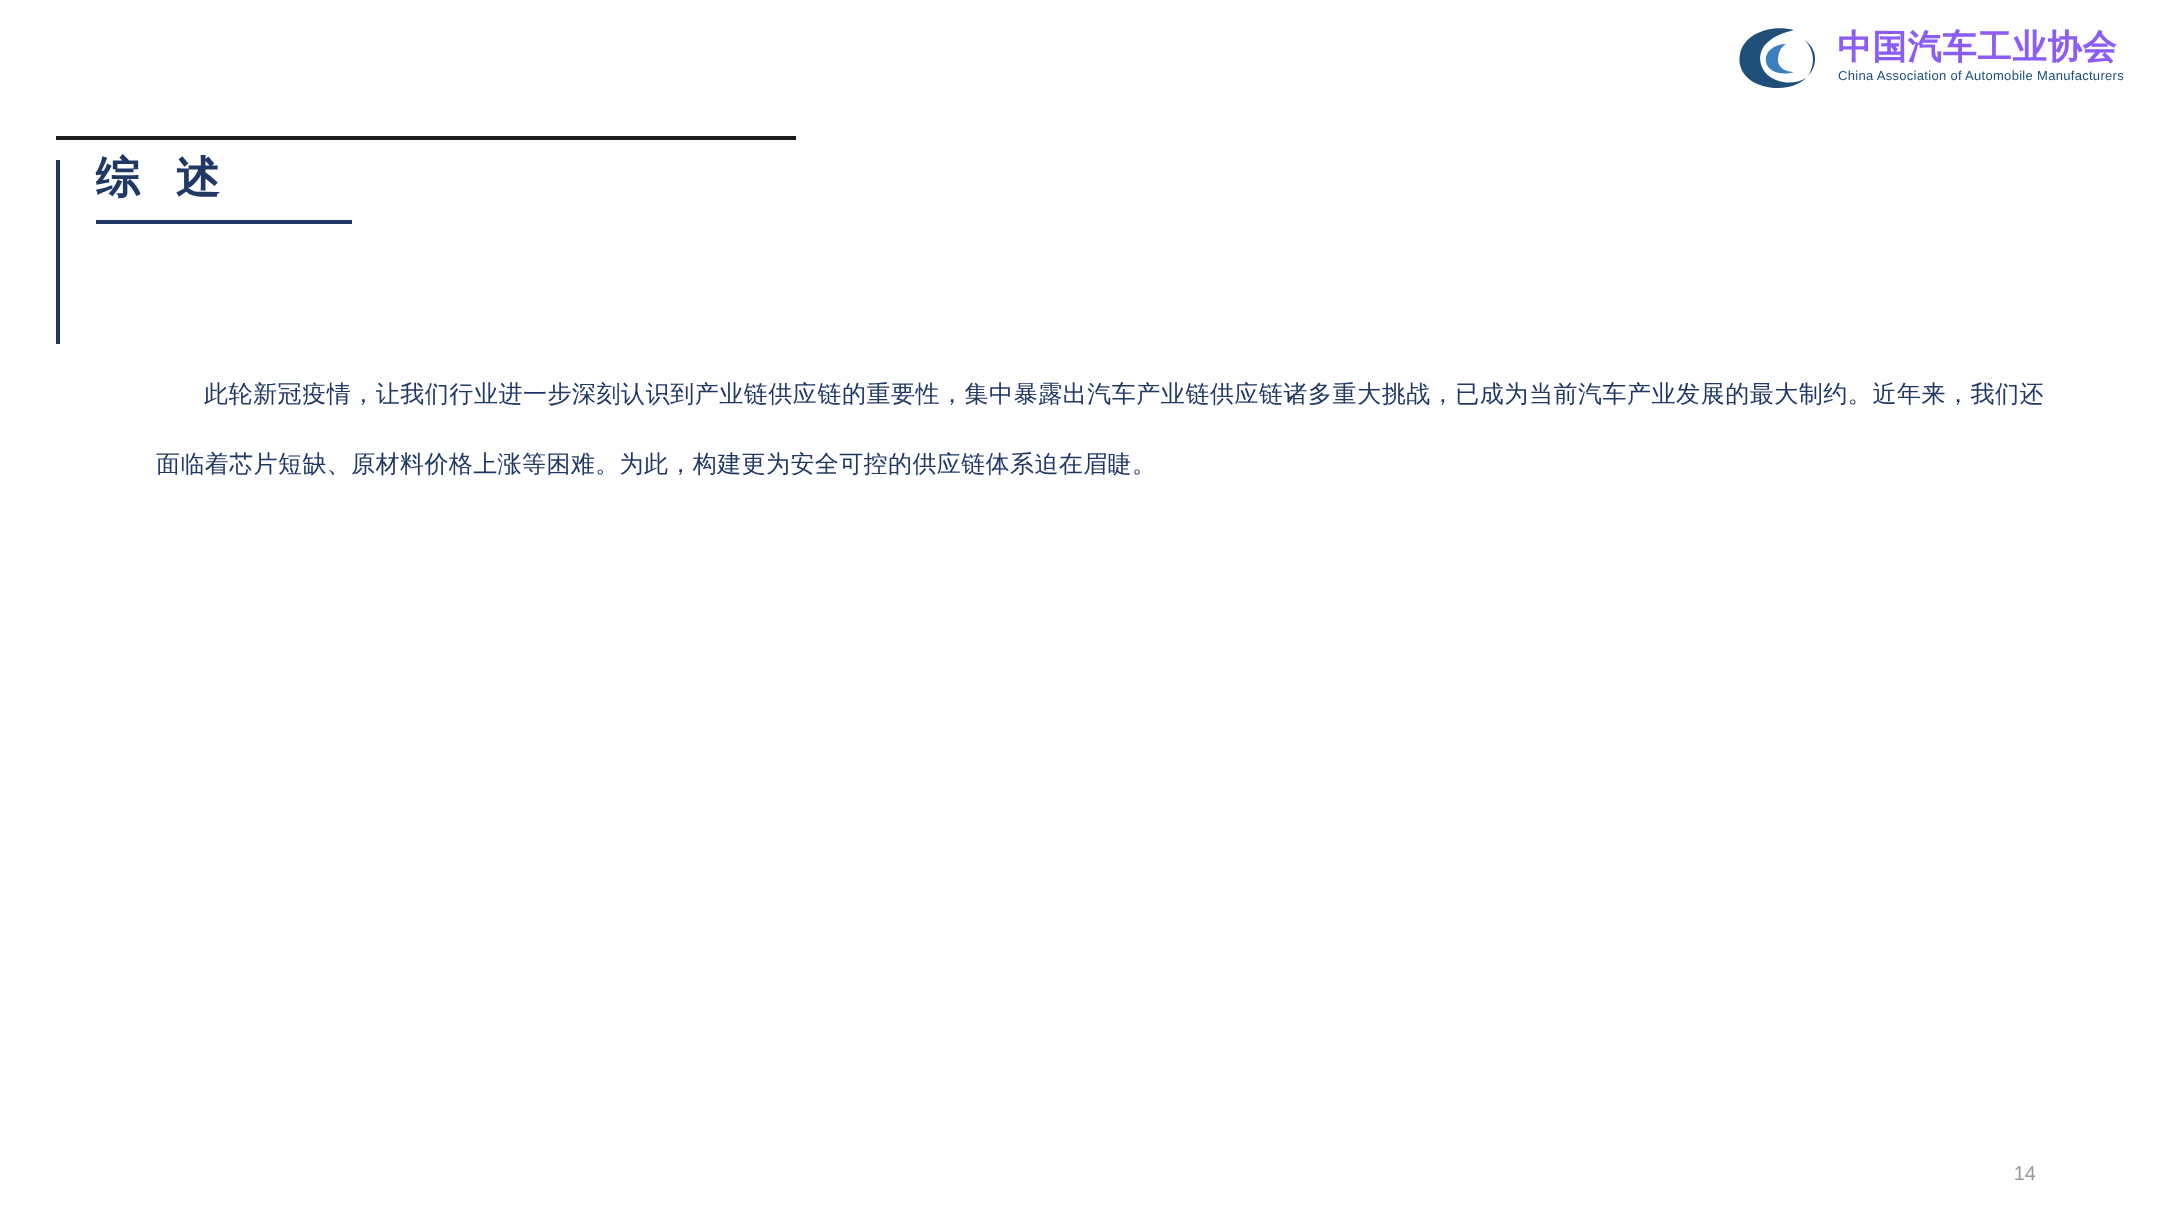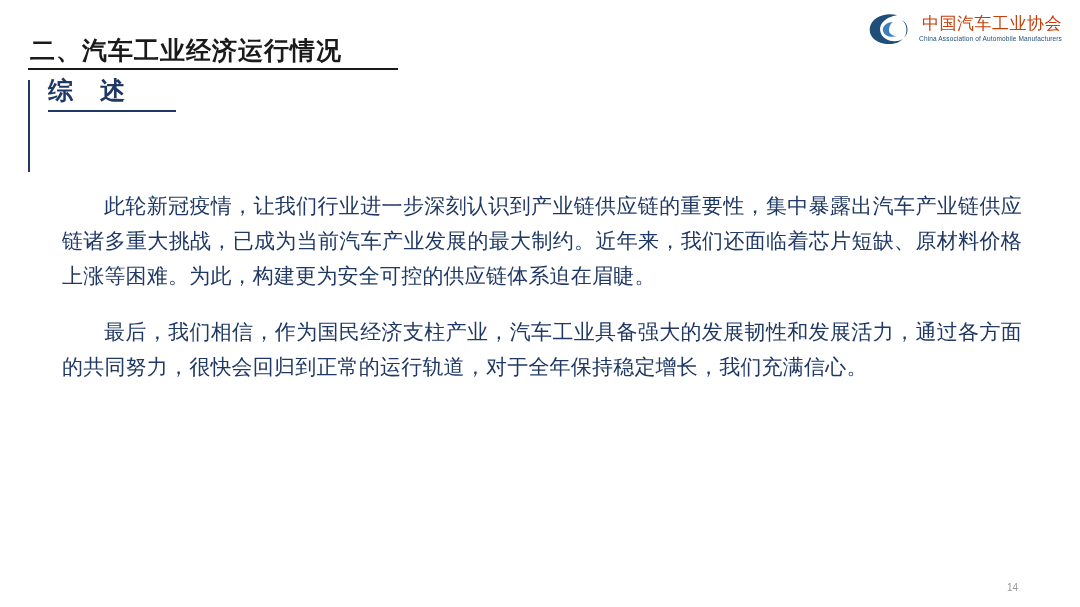--- a/index.html
+++ b/index.html
@@ -37,24 +37,23 @@
   }
   .logo-text {
     display: flex;
     flex-direction: column;
     justify-content: center;
     line-height: 1.05;
   }
   .logo-cn {
     font-family: "Liberation Sans", sans-serif;
     font-size: 17px;
-    font-weight: normal;
-    color: #c2410c;
+    font-weight: bold;
+    color: #8b5cf6;
     letter-spacing: 0.5px;
-    text-align: right;
   }
   .logo-en {
     font-family: "Liberation Sans", sans-serif;
     font-size: 6.5px;
     color: #1f4e79;
     letter-spacing: 0.15px;
     margin-top: 3px;
   }
 
   
@@ -89,22 +88,22 @@
     left: 0;
     top: 6px;
     width: 2px;
     height: 92px;
     background: #1f3864;
   }
   .subtitle {
     position: absolute;
     left: 20px;
     top: 0;
-    font-family: Liberation Mono, monospace;
-    font-size: 25px;
+    font-family: Liberation Sans, sans-serif;
+    font-size: 22px;
     font-weight: bold;
     color: #1f3864;
     letter-spacing: 6px;
     white-space: nowrap;
   }
   .subtitle-rule {
     position: absolute;
     left: 20px;
     top: 36px;
     width: 128px;
@@ -115,26 +114,27 @@
   
   .body {
     position: absolute;
     top: 168px;
     left: 62px;
     width: 960px;
   }
   .para {
     color: #1f3864;
     font-family: "Liberation Serif", "DejaVu Serif", serif;
-    font-size: 21px;
+    font-size: 12px;
     line-height: 35px;
     text-align: justify;
     text-indent: 2em;
     margin-bottom: 9px;
     letter-spacing: 0.2px;
+    margin-left: 16px;
   }
 
   
   .page-num {
     position: absolute;
     right: 62px;
     bottom: 14px;
     font-family: "Liberation Sans", sans-serif;
     font-size: 10px;
     color: #9a9a9a;
@@ -150,29 +150,27 @@
       <path d="M30,3 C18,0 5,5 3,15 C1,25 10,32 22,32 C28,32 33,30 36,27 C31,30 24,30 19,27 C12,23 11,14 17,9 C21,5 27,4 30,3 Z" fill="#1f4e79"></path>
       <path d="M26,10 C20,10 15,14 16,19 C17,24 24,26 30,24 C26,24 22,22 22,18 C22,14 24,11 26,10 Z" fill="#3b7fbf"></path>
       <path d="M35,8 C40,12 41,20 37,26 C42,21 42,12 35,8 Z" fill="#1f4e79"></path>
     </svg>
     <span class="logo-text">
       <span class="logo-cn">中国汽车工业协会</span>
       <span class="logo-en">China Association of Automobile Manufacturers</span>
     </span>
   </div>
 
-  <div class="heading">二、汽车工业经济运行情况</div>
   <div class="heading-underline"></div>
 
   <div class="subtitle-wrap">
     <div class="subtitle-bar"></div>
     <div class="subtitle">综 述</div>
     <div class="subtitle-rule"></div>
   </div>
 
   <div class="body">
     <p class="para">此轮新冠疫情，让我们行业进一步深刻认识到产业链供应链的重要性，集中暴露出汽车产业链供应链诸多重大挑战，已成为当前汽车产业发展的最大制约。近年来，我们还面临着芯片短缺、原材料价格上涨等困难。为此，构建更为安全可控的供应链体系迫在眉睫。</p>
-    <p class="para">最后，我们相信，作为国民经济支柱产业，汽车工业具备强大的发展韧性和发展活力，通过各方面的共同努力，很快会回归到正常的运行轨道，对于全年保持稳定增长，我们充满信心。</p>
   </div>
 
   <div class="page-num">14</div>
 
 </div>
 
 </body></html>

